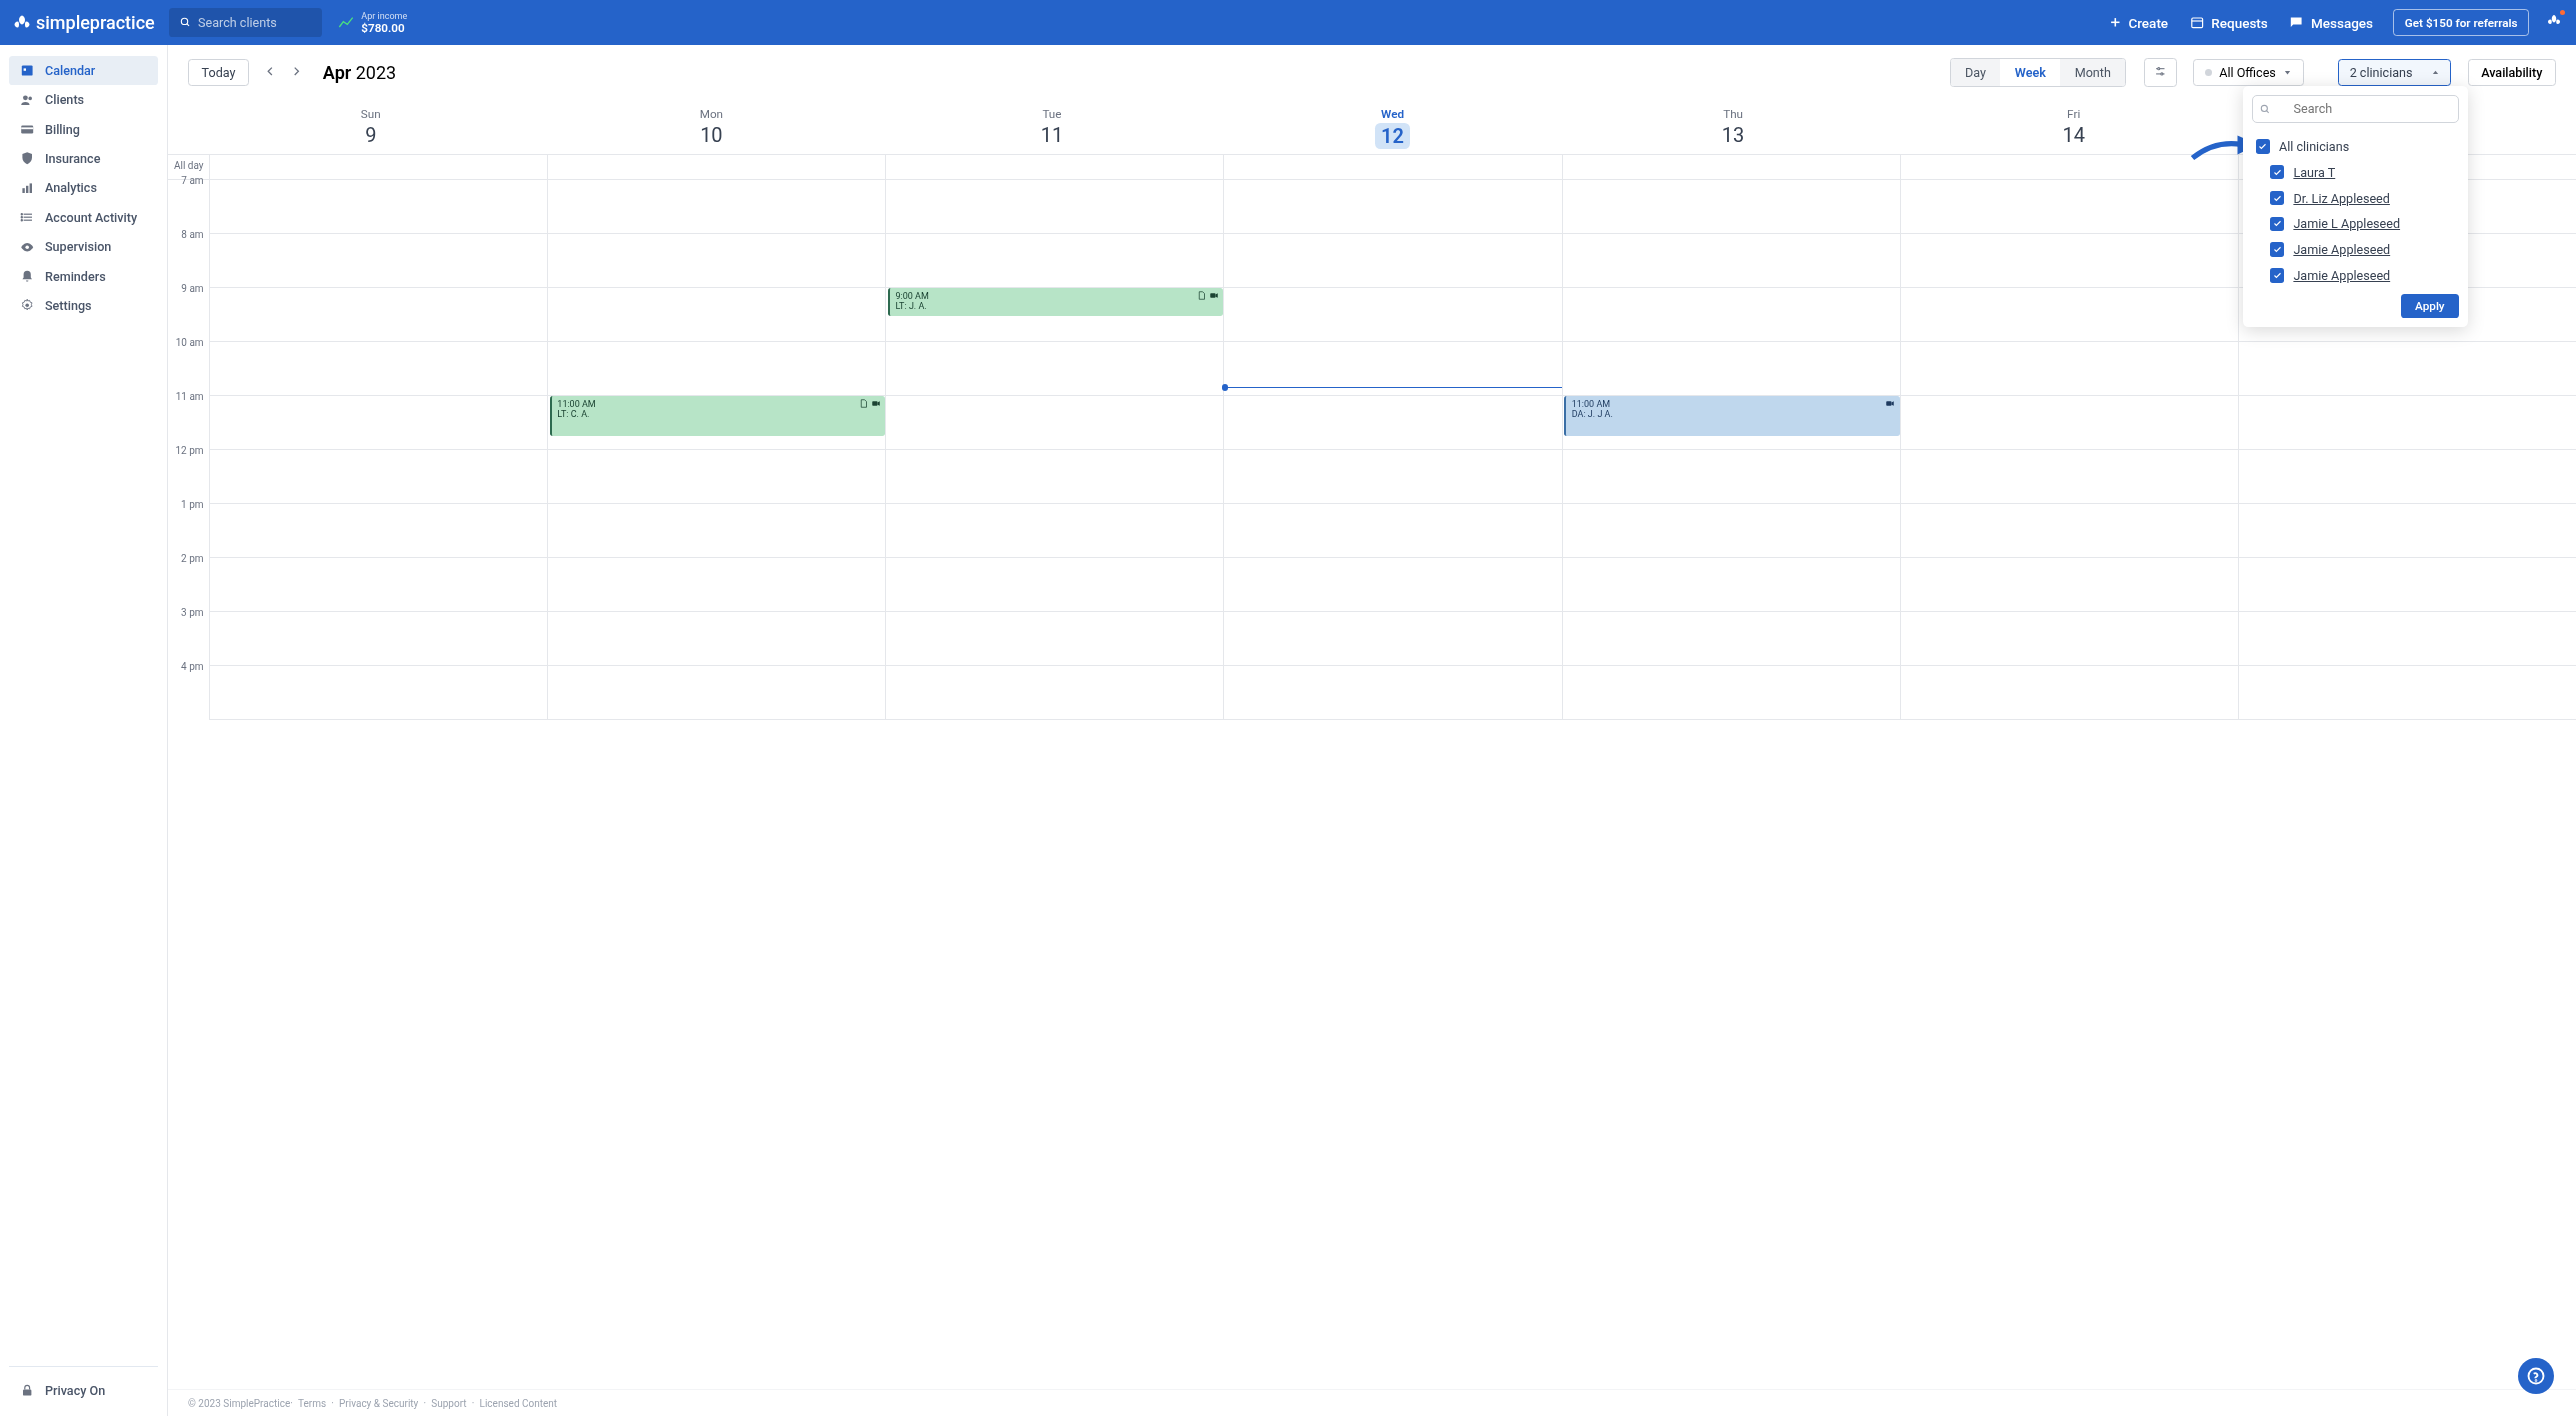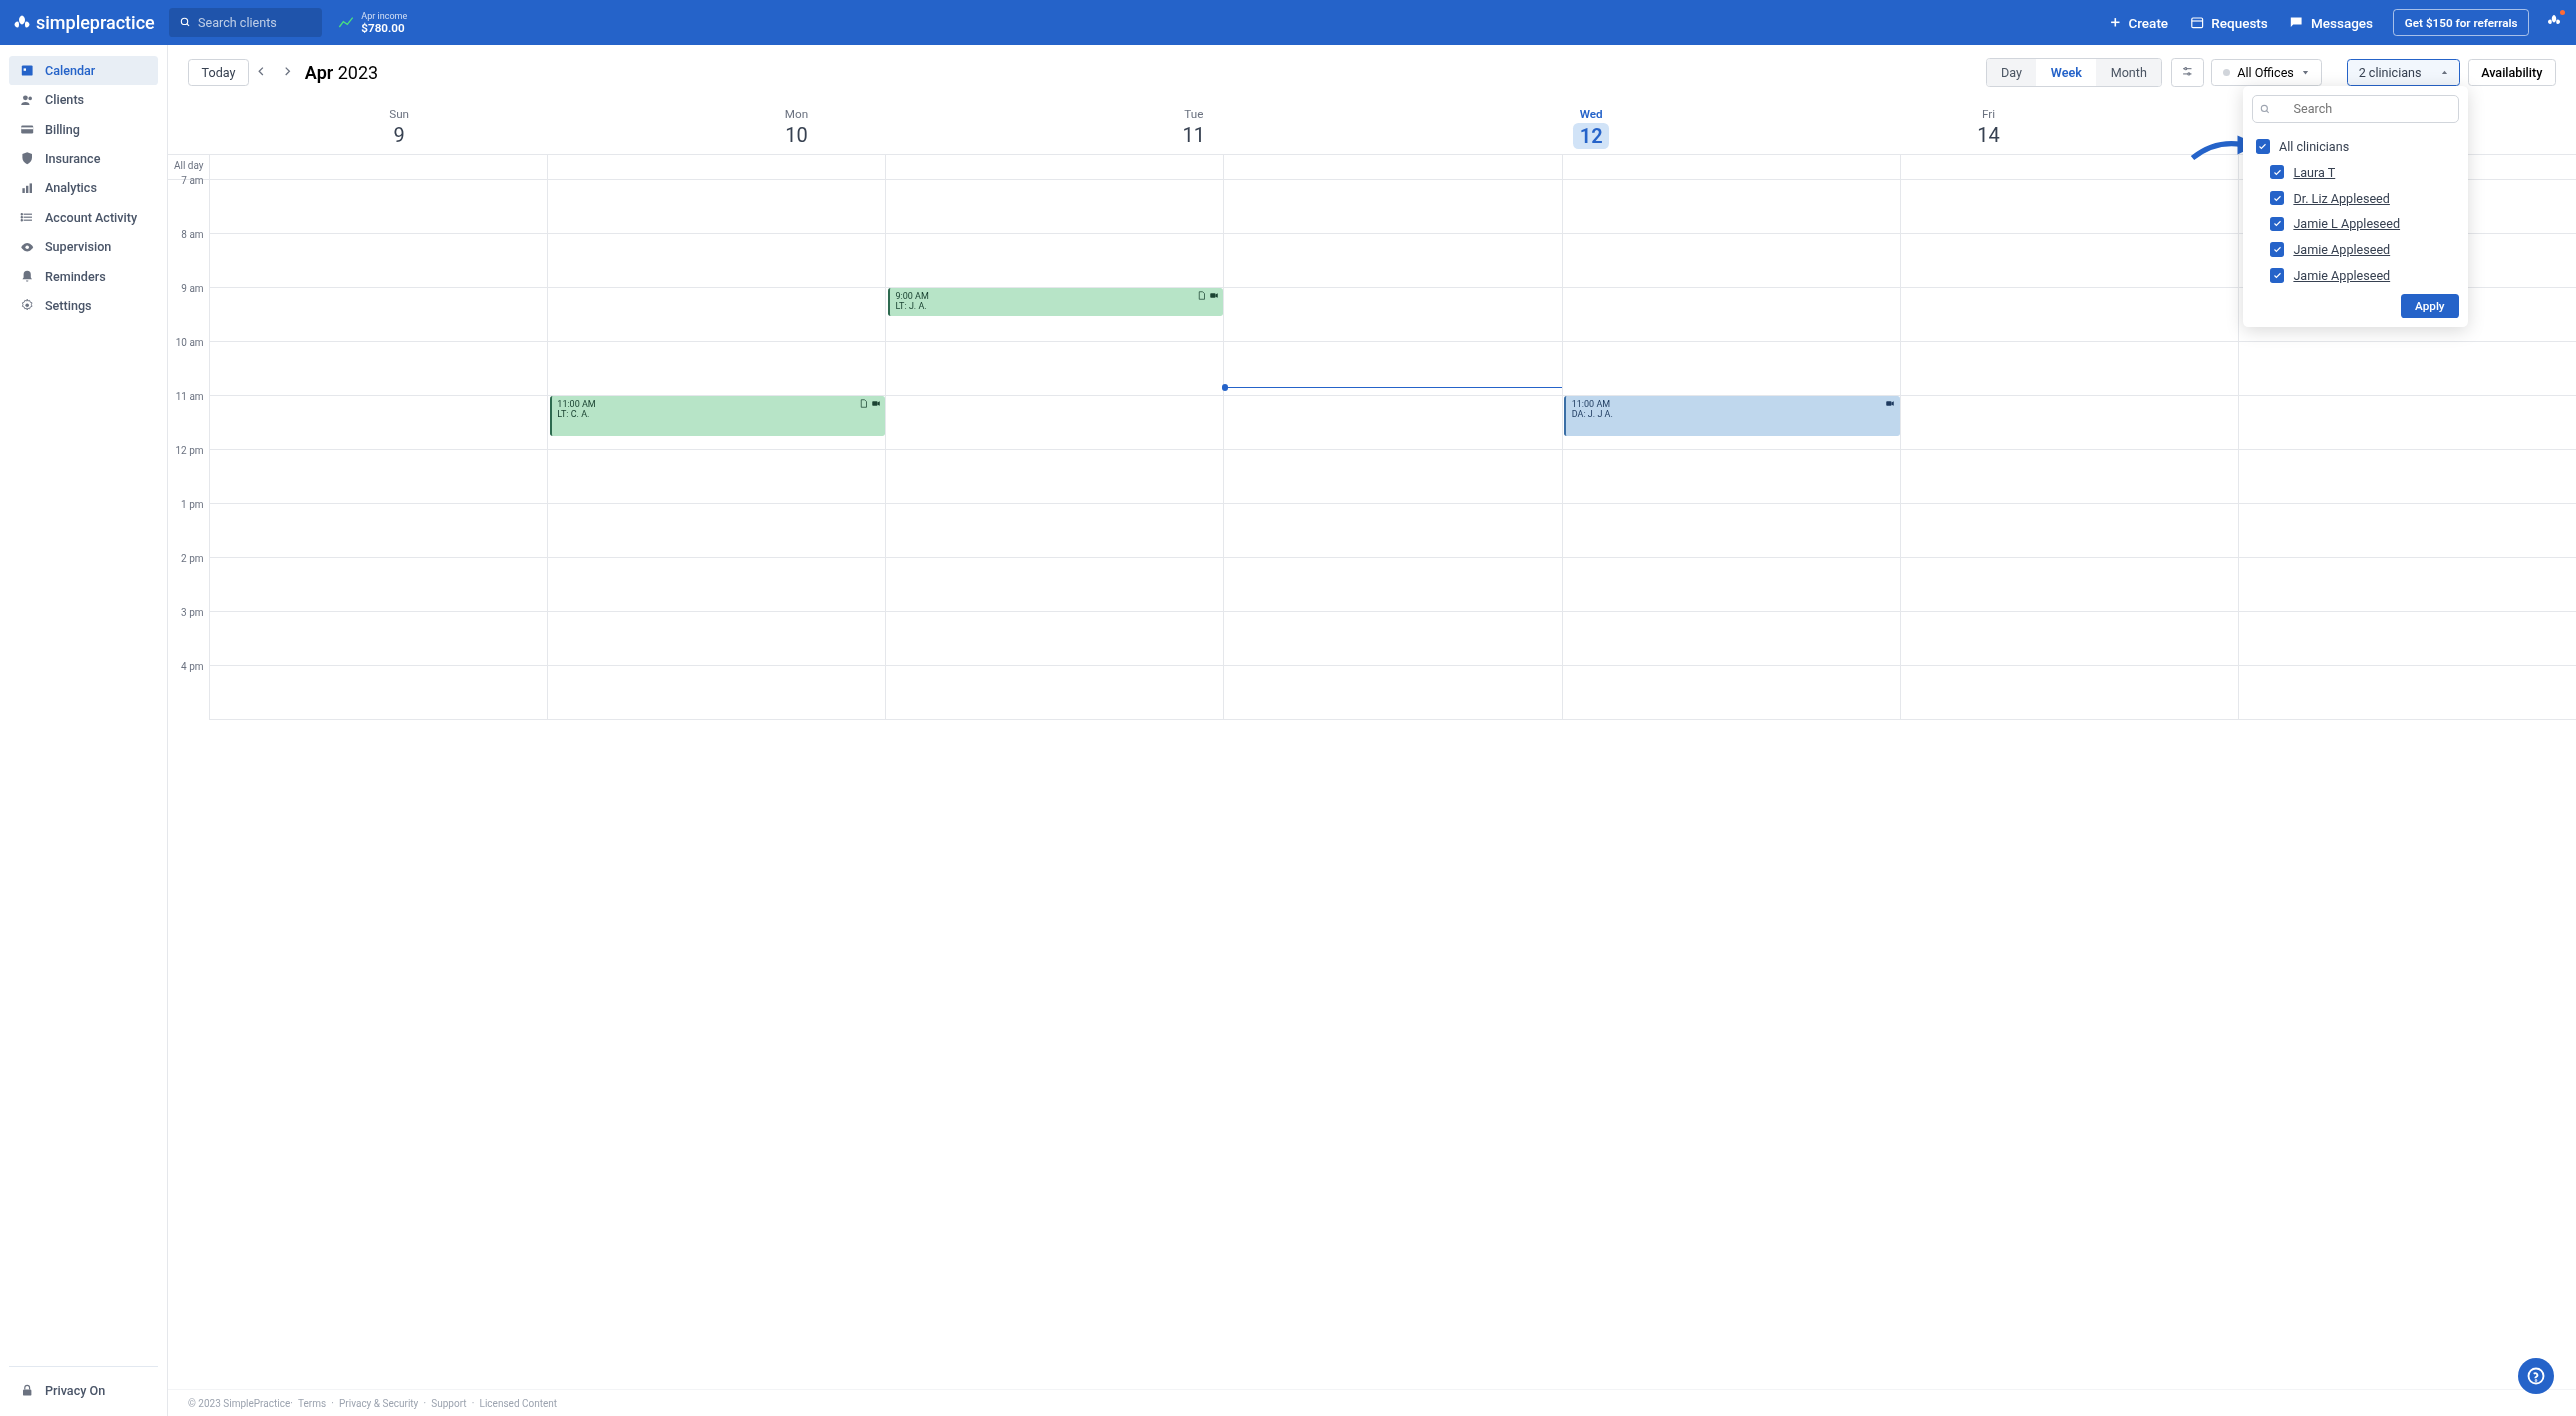--- a/index.html
+++ b/index.html
@@ -20,21 +20,21 @@
 .butterfly-icon { margin-left: 16px; position: relative; }
 .butterfly-icon::after { content: ''; position: absolute; top: -1.8px; right: -1.8px; width: 5.4px; height: 5.4px; background: #ff6b35; border-radius: 50%; }
 .main { display: flex; height: calc(100vh - 45px); }
 .sidebar { width: 167px; padding: 10.8px 9px; display: flex; flex-direction: column; }
 .nav-item { display: flex; align-items: center; gap: 10.8px; padding: 7.2px 10.8px; border-radius: 3.6px; cursor: pointer; color: #4a5568; font-size: 12.6px; font-weight: 500; }
 .nav-item.active { background: #e8eef5; color: #2563c9; }
 .nav-item svg { width: 14.4px; height: 14.4px; }
 .sidebar-spacer { flex: 1; }
 .sidebar-divider { border-top: 0.9px solid #e2e8f0; margin: 9px 0; }
 .content { flex: 1; display: flex; flex-direction: column; border-left: 0.9px solid #e5e7eb; position: relative; }
-.toolbar { display: flex; align-items: center; padding: 12.6px 20px; gap: 0; }
+.toolbar { display: flex; align-items: center; padding: 12.6px 20px; gap: 9px; }
 .btn { border: 0.9px solid #d1d5db; background: #fff; border-radius: 3.6px; padding: 5.4px 12.6px; font-size: 12.6px; color: #374151; cursor: pointer; }
 .nav-arrows { display: flex; gap: 3.6px; }
 .icon-btn { border: none; background: none; cursor: pointer; padding: 5.4px; color: #6b7280; }
 .month-label { font-size: 18px; margin-left: 5.4px; }
 .month-label b { font-weight: 600; }
 .view-toggle { display: flex; border: 0.9px solid #d1d5db; border-radius: 3.6px; overflow: hidden; margin-left: auto; }
 .view-toggle button { border: none; background: #f3f4f6; padding: 6.3px 14.4px; font-size: 12.6px; color: #4b5563; cursor: pointer; }
 .view-toggle button.active { background: #fff; color: #2563c9; font-weight: 600; }
 .filter-icon-btn { border: 0.9px solid #d1d5db; border-radius: 3.6px; padding: 5.4px 9px; background: #fff; cursor: pointer; margin-left: 9px; }
 .office-select { border: 0.9px solid #d1d5db; border-radius: 3.6px; padding: 5.4px 10.8px; display: flex; align-items: center; gap: 7.2px; font-size: 12.6px; cursor: pointer; margin-left: 7.2px; }
@@ -262,20 +262,24 @@
             <div class="day-head">
               <div class="day-name">Mon</div>
               <div class="day-num">10</div>
             </div>
             <div class="day-head">
               <div class="day-name">Tue</div>
               <div class="day-num">11</div>
             </div>
             <div class="day-head today"><div class="day-name">Wed</div><div class="day-num">12</div></div>
             <div class="day-head">
+              <div class="day-name">Thu</div>
+              <div class="day-num">13</div>
+            </div>
+            <div class="day-head">
               <div class="day-name">Fri</div>
               <div class="day-num">14</div>
             </div>
             <div class="day-head">
               <div class="day-name">Sat</div>
               <div class="day-num">15</div>
             </div>
           </div>
       </div>
       <div class="allday-row">

